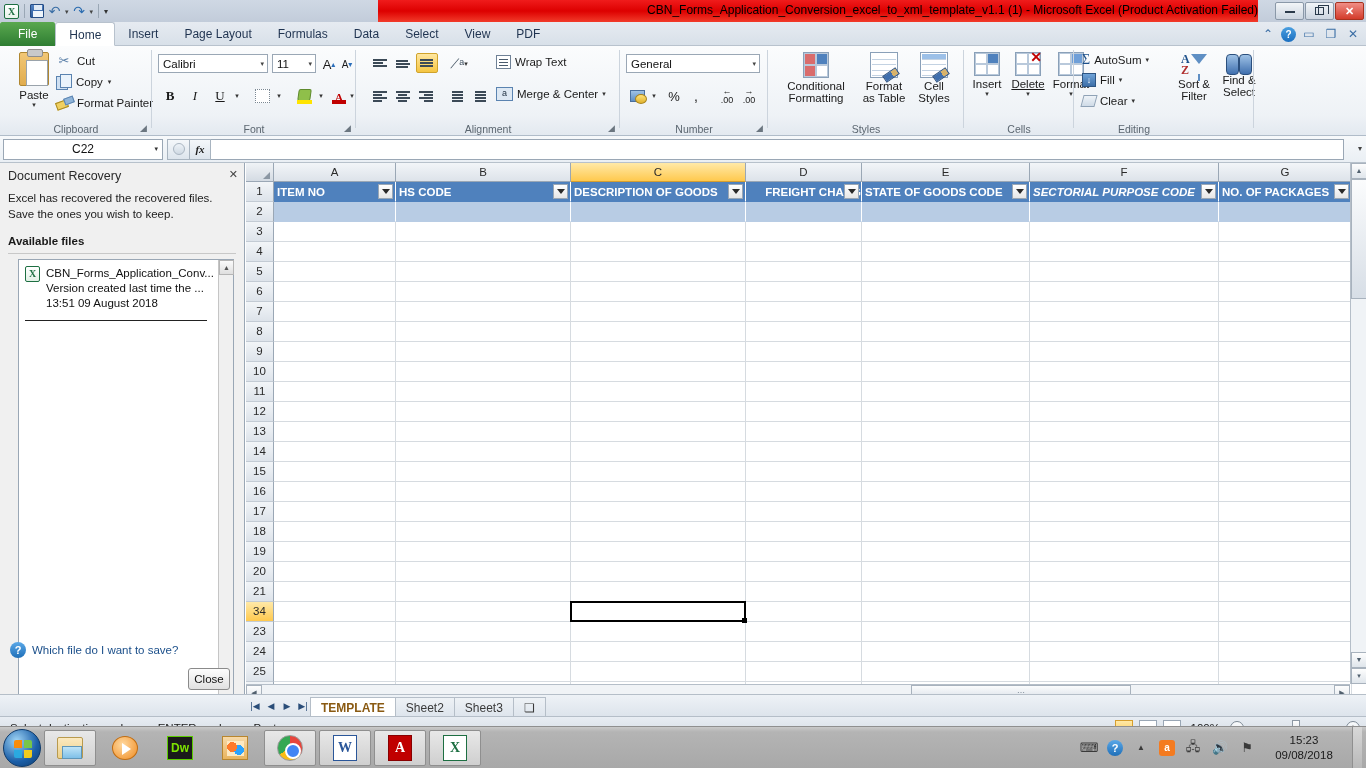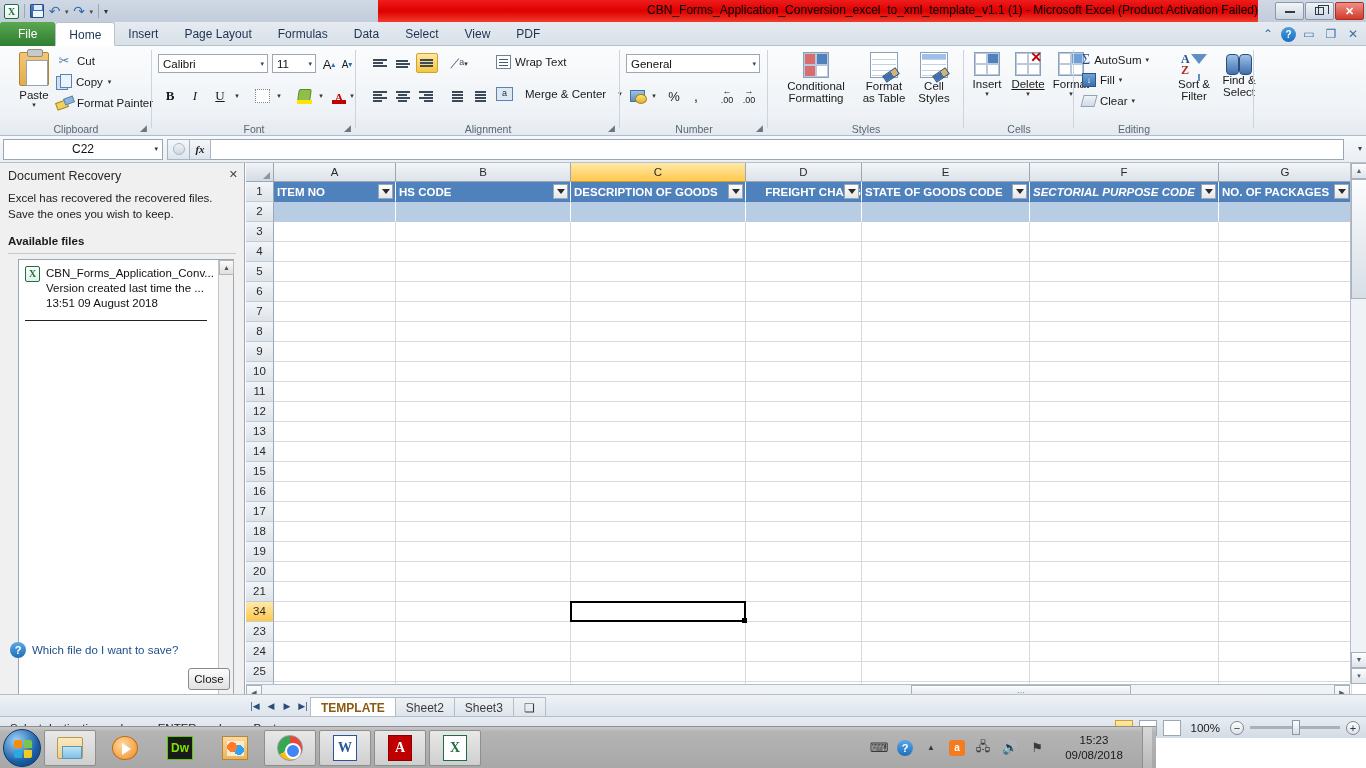--- a/index.html
+++ b/index.html
@@ -309,21 +309,21 @@
   .status-right { position:absolute; right:6px; display:flex; align-items:center; gap:6px; }
   .viewbtn { width:18px;height:16px; border:1px solid #9aa7b5; background:#fff; position:relative;}
   .viewbtn.active{ background:linear-gradient(180deg,#ffe9a8,#ffc94e); border-color:#d69e2e;}
   .zoomtxt { font-size:11.5px; color:#1a1a1a; margin:0 4px; }
   .zc { width:14px;height:14px;border-radius:50%;border:1px solid #7c8894;background:linear-gradient(180deg,#fbfcfd,#dde3ea);font-size:11px;text-align:center;line-height:12px;color:#333;}
   .ztrack { width:90px;height:3px;background:#a8b2bd;position:relative;}
   .zthumb { position:absolute; left:42px; top:-6px; width:8px; height:15px; background:linear-gradient(180deg,#fdfdfd,#d7dee6); border:1px solid #8d98a4;}
 
   
   .taskbar {
-    position:absolute; left:0; bottom:0; width:1156px; height:42px;
+    position:absolute; left:0; bottom:0; width:1366px; height:42px;
     background:linear-gradient(180deg,#c9c9c9 0%,#b4b4b4 12%,#a8a8a8 100%);
     border-top:1px solid #8f8f8f; display:flex; align-items:center;
   }
   .startorb {
     width:38px;height:38px;border-radius:50%;margin-left:3px;
     background:radial-gradient(circle at 35% 30%,#9fd4f5,#1b5fa8 60%,#0d3a6b);
     border:1px solid #0d3a6b; position:relative;
   }
   .startorb:after{content:"";position:absolute;left:10px;top:10px;width:18px;height:18px;
     background:
@@ -554,21 +554,21 @@
           </span>
       </div>
       <div class="sqbtn" style="left:113px;top:40px;width:20px;">
         <span class="align-ico">
           <i style="top:1px;left:4px;width:11px"></i>
             <i style="top:4px;left:4px;width:11px"></i>
             <i style="top:7px;left:4px;width:11px"></i>
             <i style="top:10px;left:4px;width:11px"></i>
           </span>
       </div>
-      <div class="btn" style="left:140px;top:41px;gap:12px;">
+      <div class="btn" style="left:140px;top:41px;gap:4px;">
         <span class="merge-ico"></span>
         <span class="lblsm">Merge &amp; Center</span>
         <span class="caret-dn">▾</span>
       </div>
       <div class="group-label">Alignment</div>
       <div class="dlg-launcher">◢</div>
       <div class="group-div" style="right:0;"></div>
     </div>
 
     <div class="group" style="left:620px;width:148px;">

